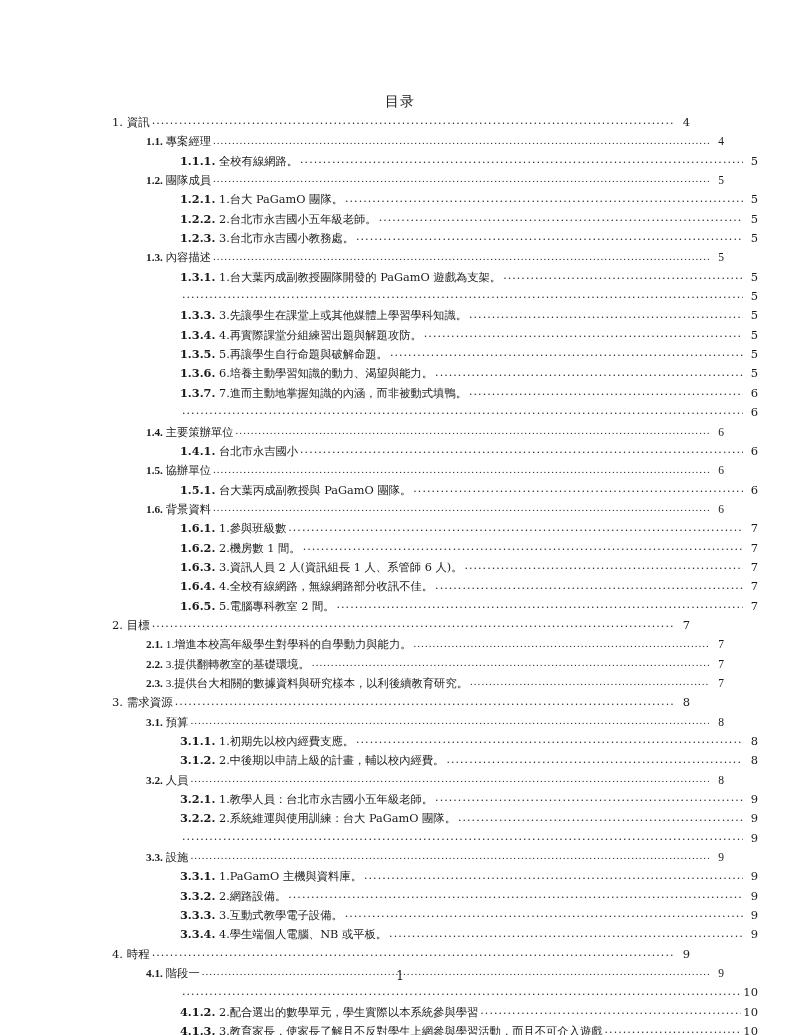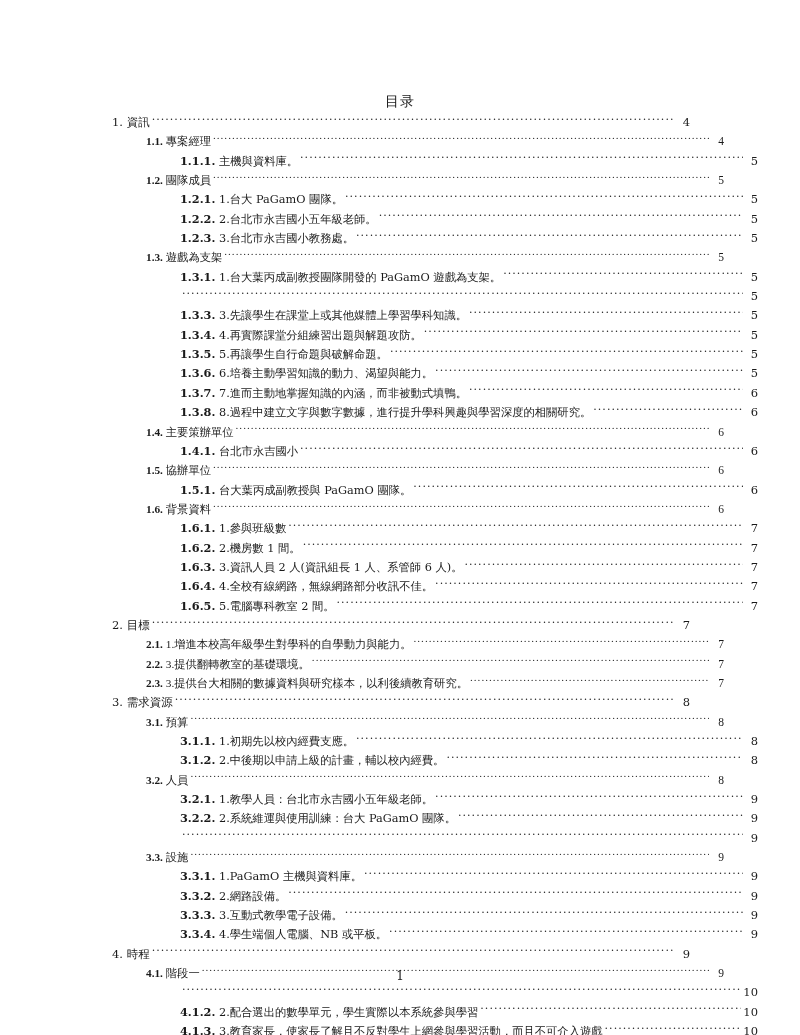--- a/index.html
+++ b/index.html
@@ -40,21 +40,21 @@
 
   #toc-list {
     position: absolute;
     left: 112px;
     top: 113px;
     width: 578px;
   }
 
   .toc-entry {
     display: flex;
-    align-items: flex-start;
+    align-items: center;
     width: 100%;
     height: 19.35px;
     font-family: "DejaVu Serif", "Liberation Serif", serif;
     font-size: 11.5px;
     line-height: 19.35px;
     color: #1a1a1a;
     white-space: nowrap;
     overflow: hidden;
   }
 
@@ -132,21 +132,21 @@
         <span class="toc-label"><span class="toc-num">1.</span> <span class="toc-text">資訊</span></span>
         <span class="toc-leader"></span>
         <span class="toc-page">4</span>
       </div>
       <div class="toc-entry lvl2">
         <span class="toc-label"><span class="toc-num">1.1.</span> <span class="toc-text">專案經理</span></span>
         <span class="toc-leader"></span>
         <span class="toc-page">4</span>
       </div>
       <div class="toc-entry lvl3">
-        <span class="toc-label"><span class="toc-num">1.1.1.</span> <span class="toc-text">主機與資料庫。</span></span>
+        <span class="toc-label"><span class="toc-num">1.1.1.</span> <span class="toc-text">全校有線網路。</span></span>
         <span class="toc-leader"></span>
         <span class="toc-page">5</span>
       </div>
       <div class="toc-entry lvl2">
         <span class="toc-label"><span class="toc-num">1.2.</span> <span class="toc-text">團隊成員</span></span>
         <span class="toc-leader"></span>
         <span class="toc-page">5</span>
       </div>
       <div class="toc-entry lvl3">
         <span class="toc-label"><span class="toc-num">1.2.1.</span> <span class="toc-text">1.台大 PaGamO 團隊。</span></span>
@@ -157,21 +157,21 @@
         <span class="toc-label"><span class="toc-num">1.2.2.</span> <span class="toc-text">2.台北市永吉國小五年級老師。</span></span>
         <span class="toc-leader"></span>
         <span class="toc-page">5</span>
       </div>
       <div class="toc-entry lvl3">
         <span class="toc-label"><span class="toc-num">1.2.3.</span> <span class="toc-text">3.台北市永吉國小教務處。</span></span>
         <span class="toc-leader"></span>
         <span class="toc-page">5</span>
       </div>
       <div class="toc-entry lvl2">
-        <span class="toc-label"><span class="toc-num">1.3.</span> <span class="toc-text">遊戲為支架</span></span>
+        <span class="toc-label"><span class="toc-num">1.3.</span> <span class="toc-text">內容描述</span></span>
         <span class="toc-leader"></span>
         <span class="toc-page">5</span>
       </div>
       <div class="toc-entry lvl3">
         <span class="toc-label"><span class="toc-num">1.3.1.</span> <span class="toc-text">1.台大葉丙成副教授團隊開發的 PaGamO 遊戲為支架。</span></span>
         <span class="toc-leader"></span>
         <span class="toc-page">5</span>
       </div>
       <div class="toc-entry lvl3">
         <span class="toc-leader"></span>
@@ -196,21 +196,20 @@
         <span class="toc-label"><span class="toc-num">1.3.6.</span> <span class="toc-text">6.培養主動學習知識的動力、渴望與能力。</span></span>
         <span class="toc-leader"></span>
         <span class="toc-page">5</span>
       </div>
       <div class="toc-entry lvl3">
         <span class="toc-label"><span class="toc-num">1.3.7.</span> <span class="toc-text">7.進而主動地掌握知識的內涵，而非被動式填鴨。</span></span>
         <span class="toc-leader"></span>
         <span class="toc-page">6</span>
       </div>
       <div class="toc-entry lvl3">
-        <span class="toc-label"><span class="toc-num">1.3.8.</span> <span class="toc-text">8.過程中建立文字與數字數據，進行提升學科興趣與學習深度的相關研究。</span></span>
         <span class="toc-leader"></span>
         <span class="toc-page">6</span>
       </div>
       <div class="toc-entry lvl2">
         <span class="toc-label"><span class="toc-num">1.4.</span> <span class="toc-text">主要策辦單位</span></span>
         <span class="toc-leader"></span>
         <span class="toc-page">6</span>
       </div>
       <div class="toc-entry lvl3">
         <span class="toc-label"><span class="toc-num">1.4.1.</span> <span class="toc-text">台北市永吉國小</span></span>

